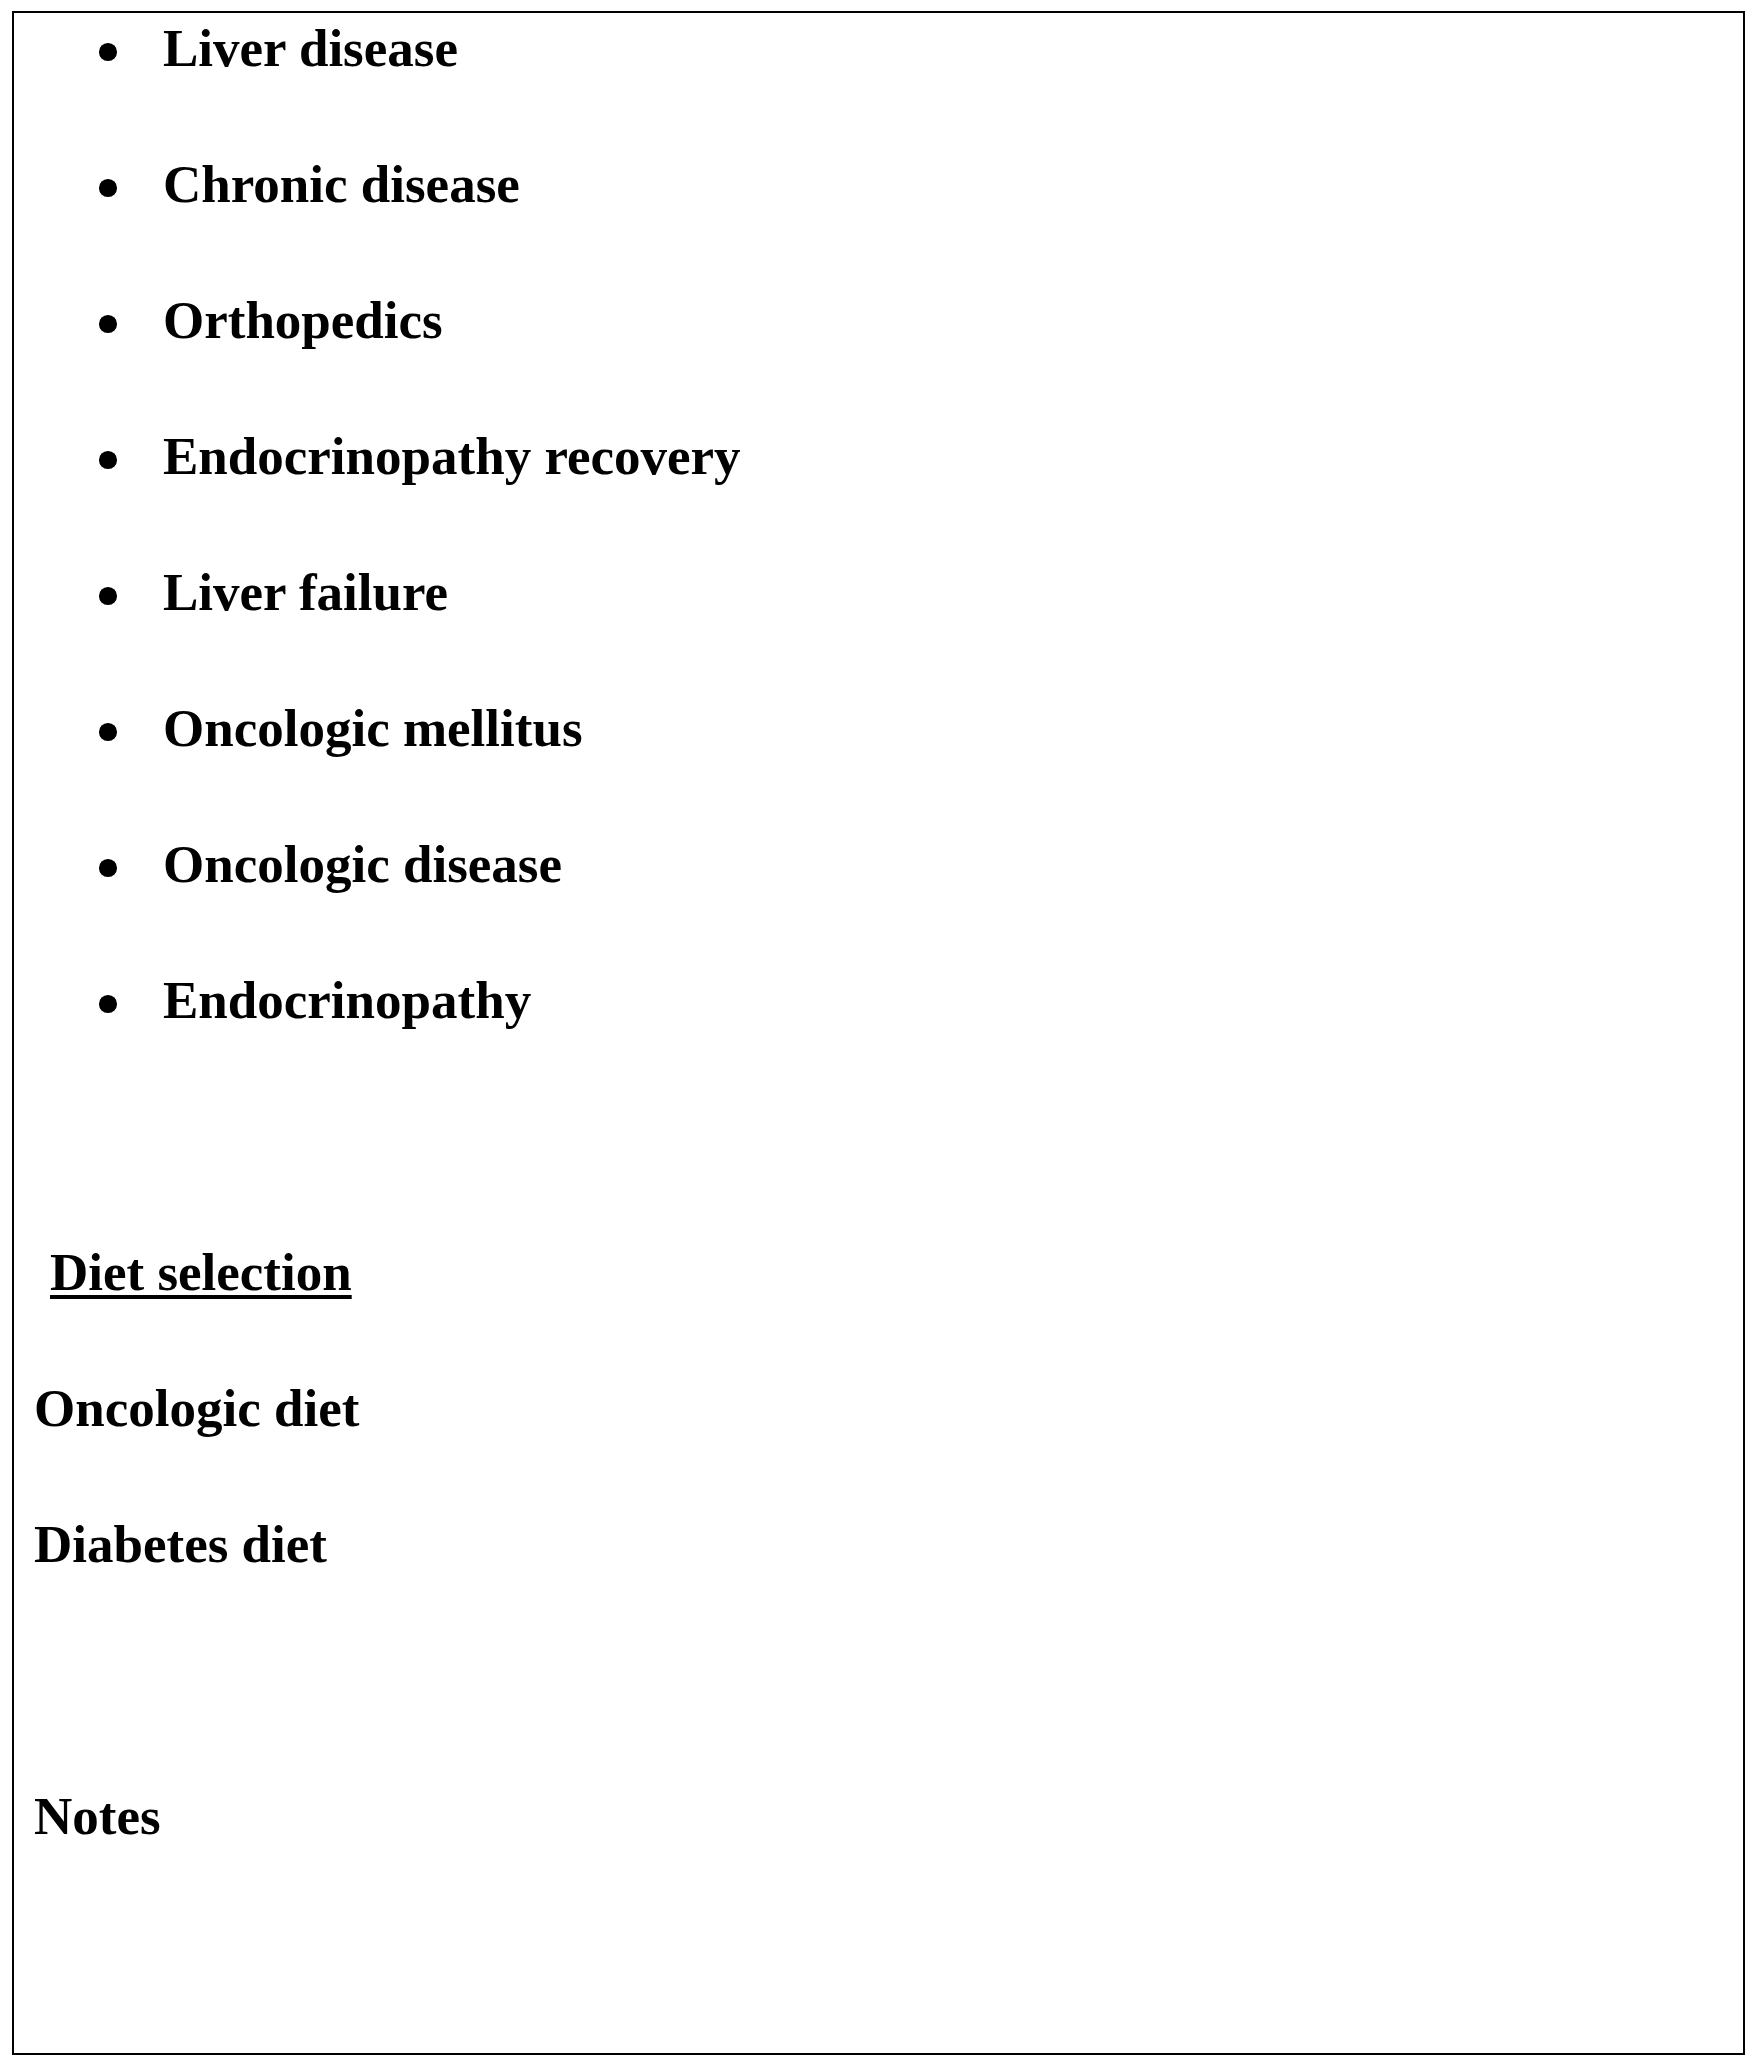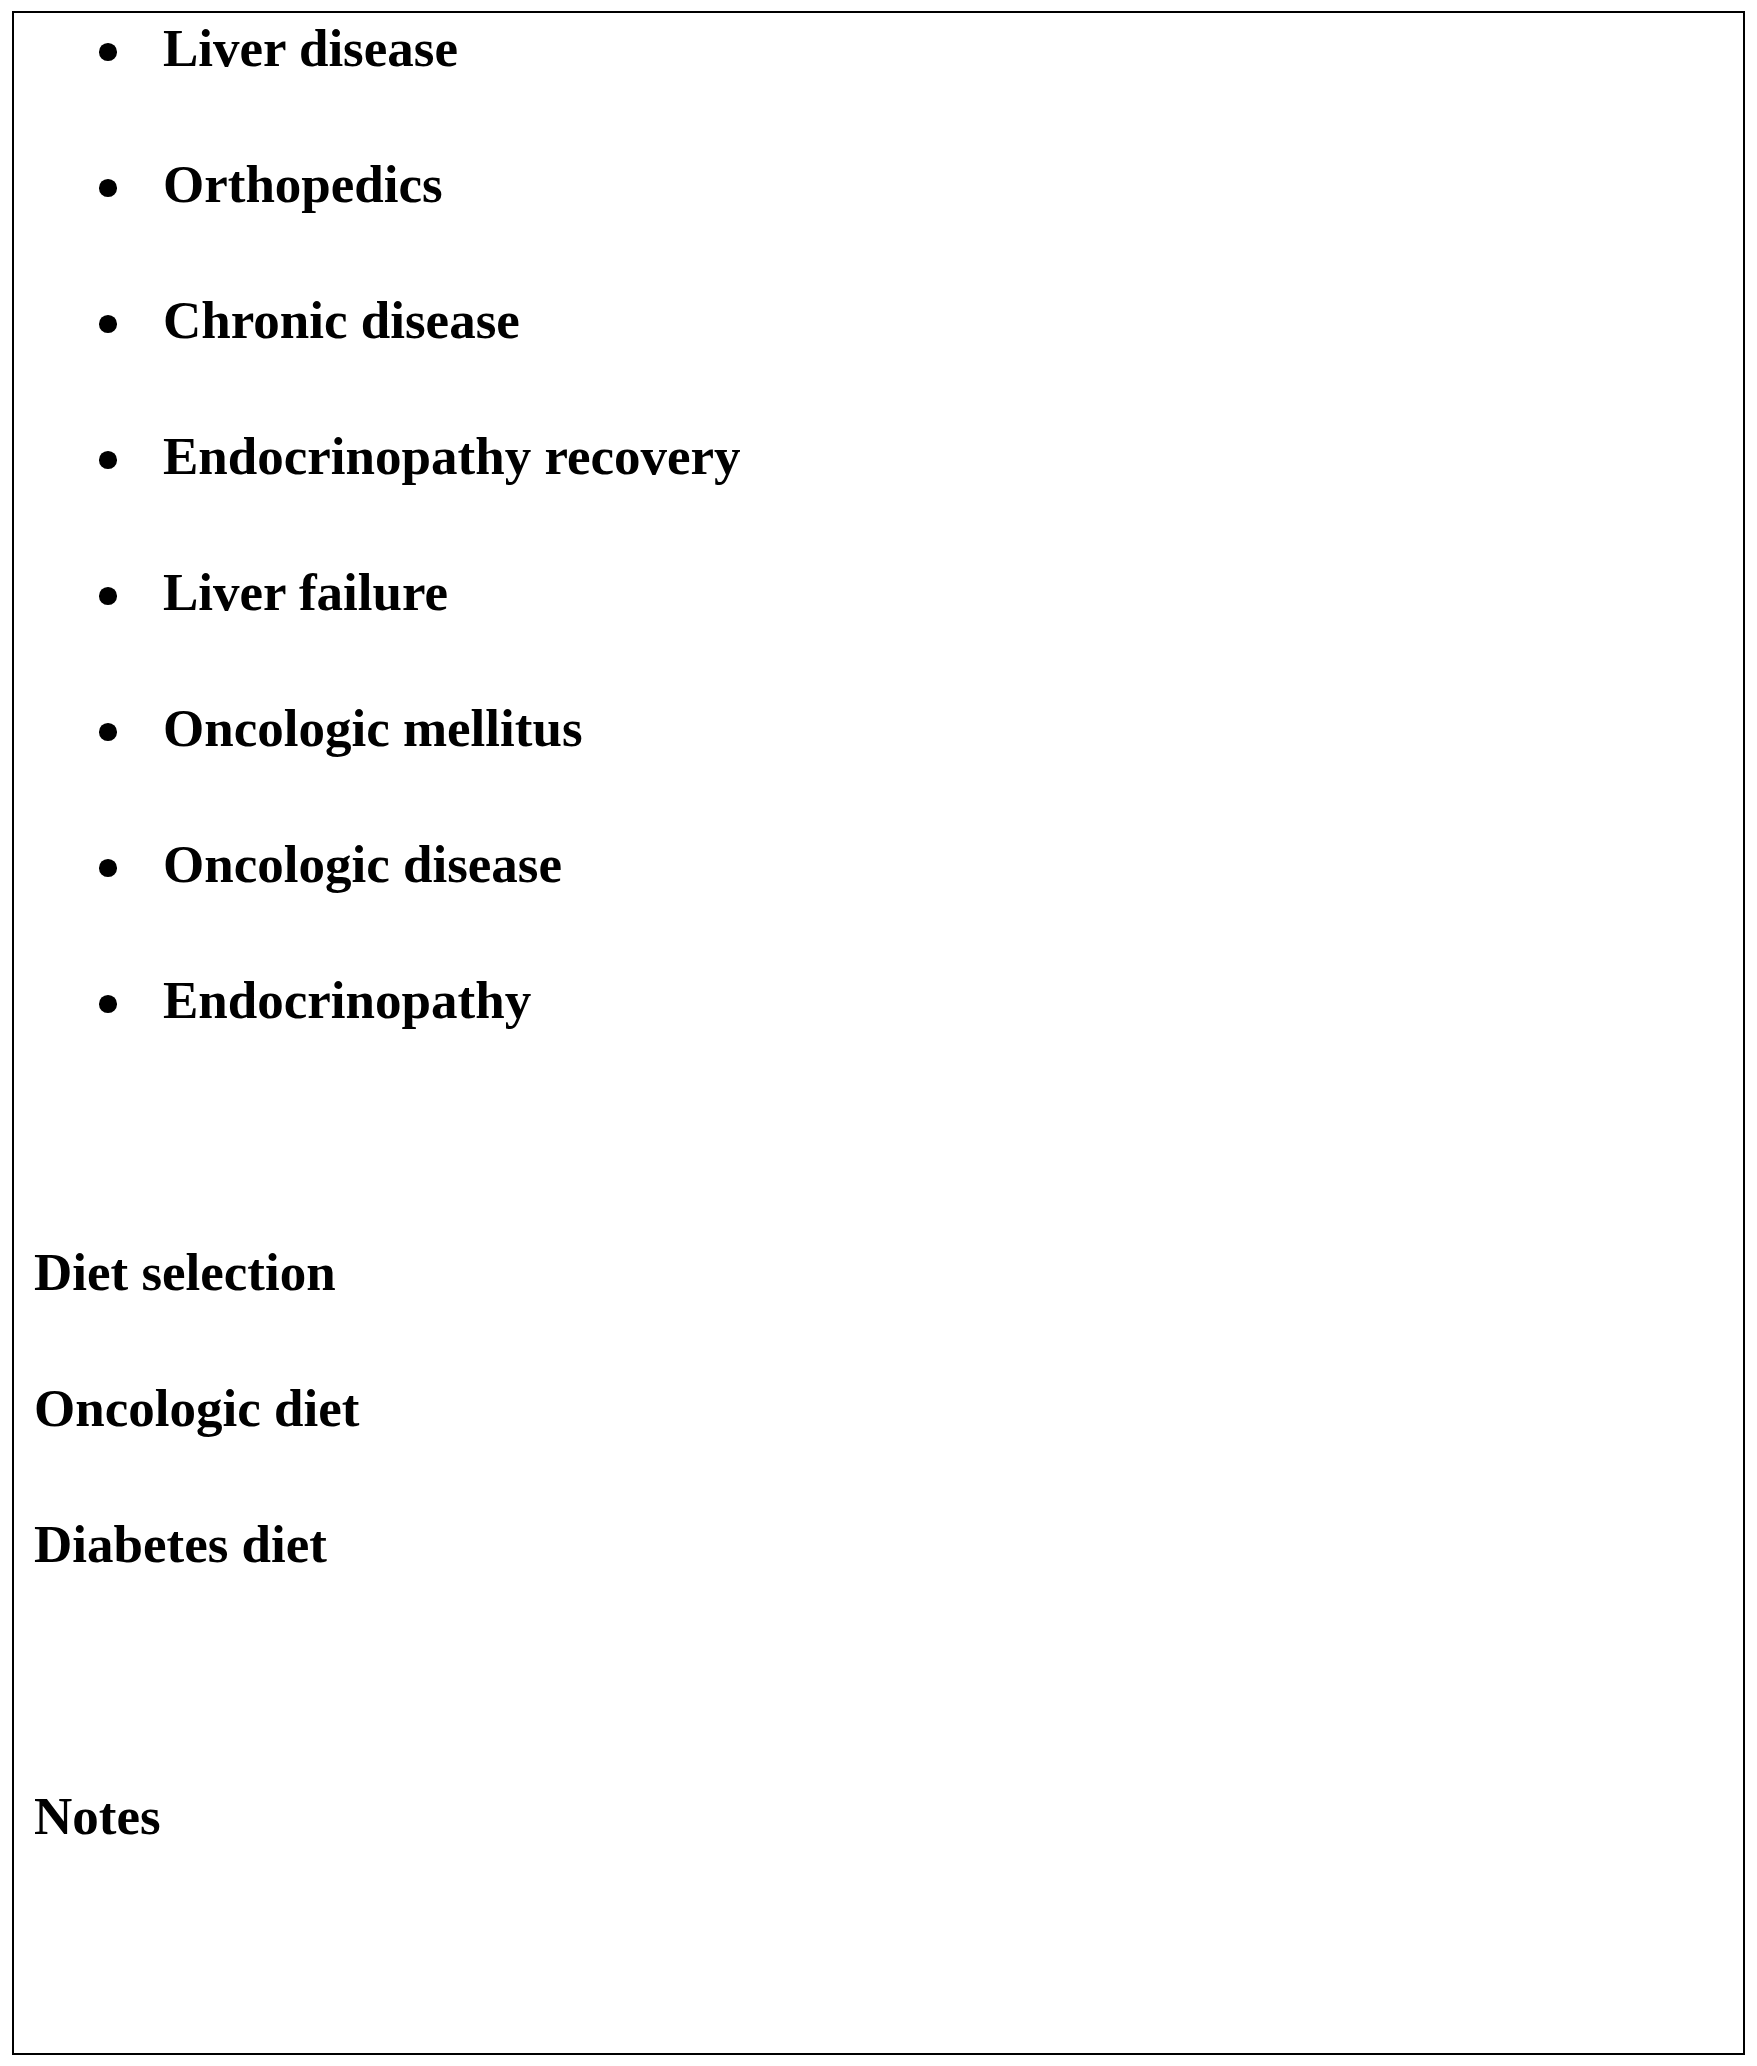--- a/index.html
+++ b/index.html
@@ -52,42 +52,44 @@
   .bullet-dot {
     position: absolute;
     left: 99px;
     top: 63px;
     width: 17.7px;
     height: 17.7px;
     border-radius: 50%;
     background: #000000;
   }
   .section-heading .text {
+    text-decoration: underline;
     text-decoration-thickness: 3.5px;
     text-underline-offset: 5.2px;
+    margin-left: 16px;
   }
 </style>
 </head>
 <body>
 
 <div class="frame"></div>
 
 <div class="content">
 
   <div class="row bullet">
     <span class="bullet-dot"></span>
     <span class="text">Liver disease</span>
   </div>
   <div class="row bullet">
     <span class="bullet-dot"></span>
-    <span class="text">Orthopedics</span>
+    <span class="text">Chronic disease</span>
   </div>
   <div class="row bullet">
     <span class="bullet-dot"></span>
-    <span class="text">Chronic disease</span>
+    <span class="text">Orthopedics</span>
   </div>
   <div class="row bullet">
     <span class="bullet-dot"></span>
     <span class="text">Endocrinopathy recovery</span>
   </div>
   <div class="row bullet">
     <span class="bullet-dot"></span>
     <span class="text">Liver failure</span>
   </div>
   <div class="row bullet">

